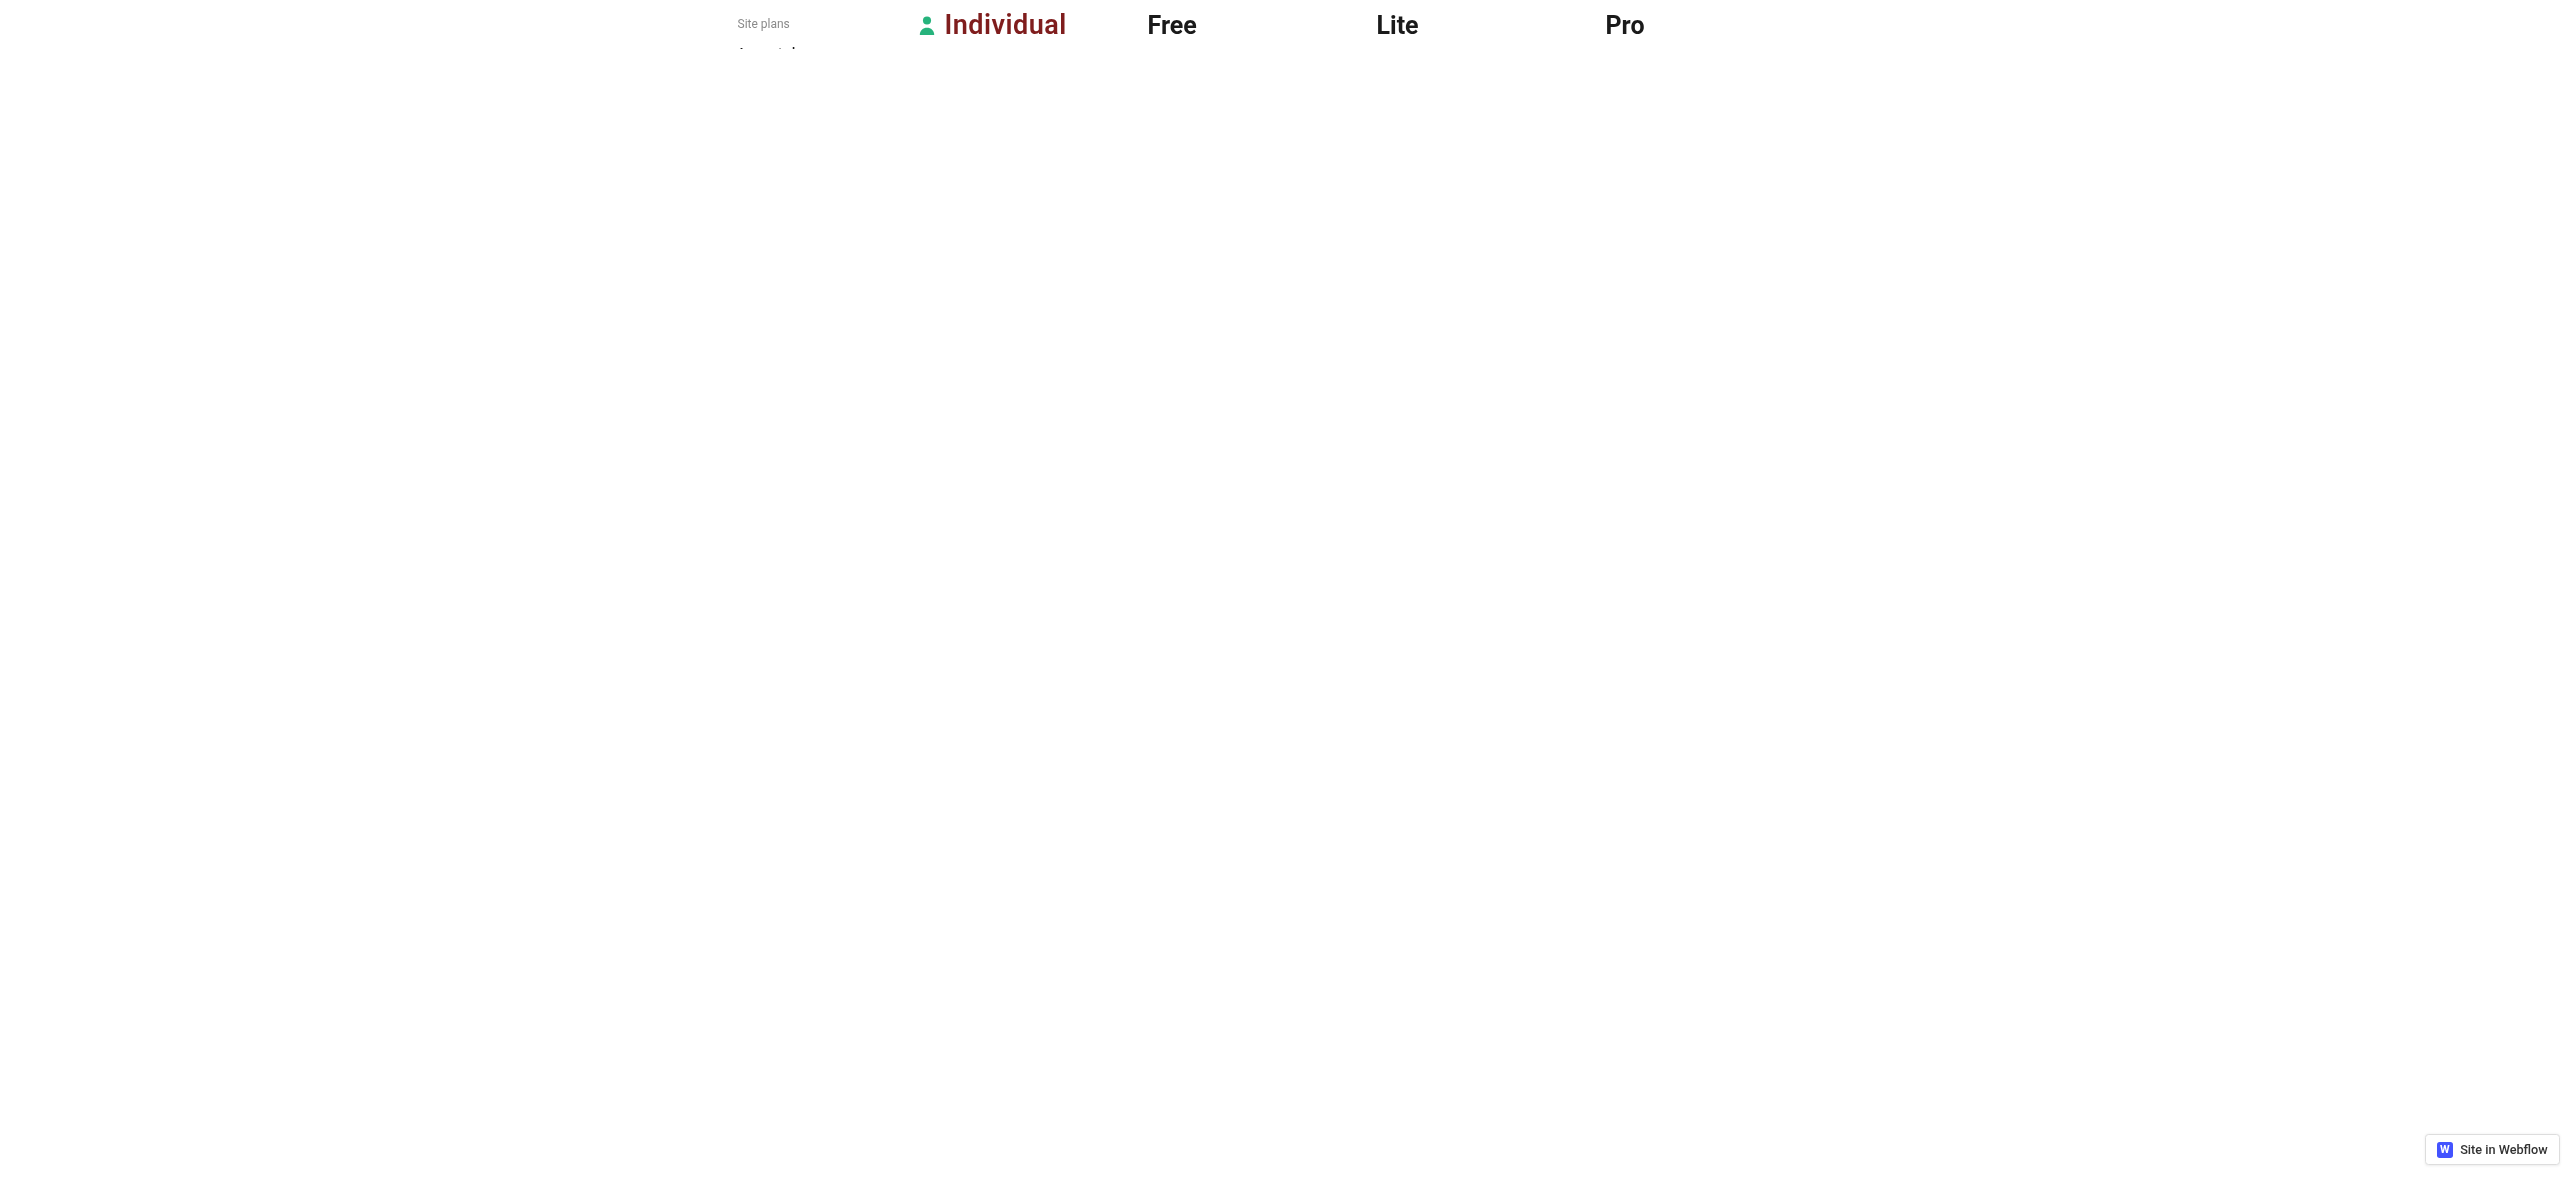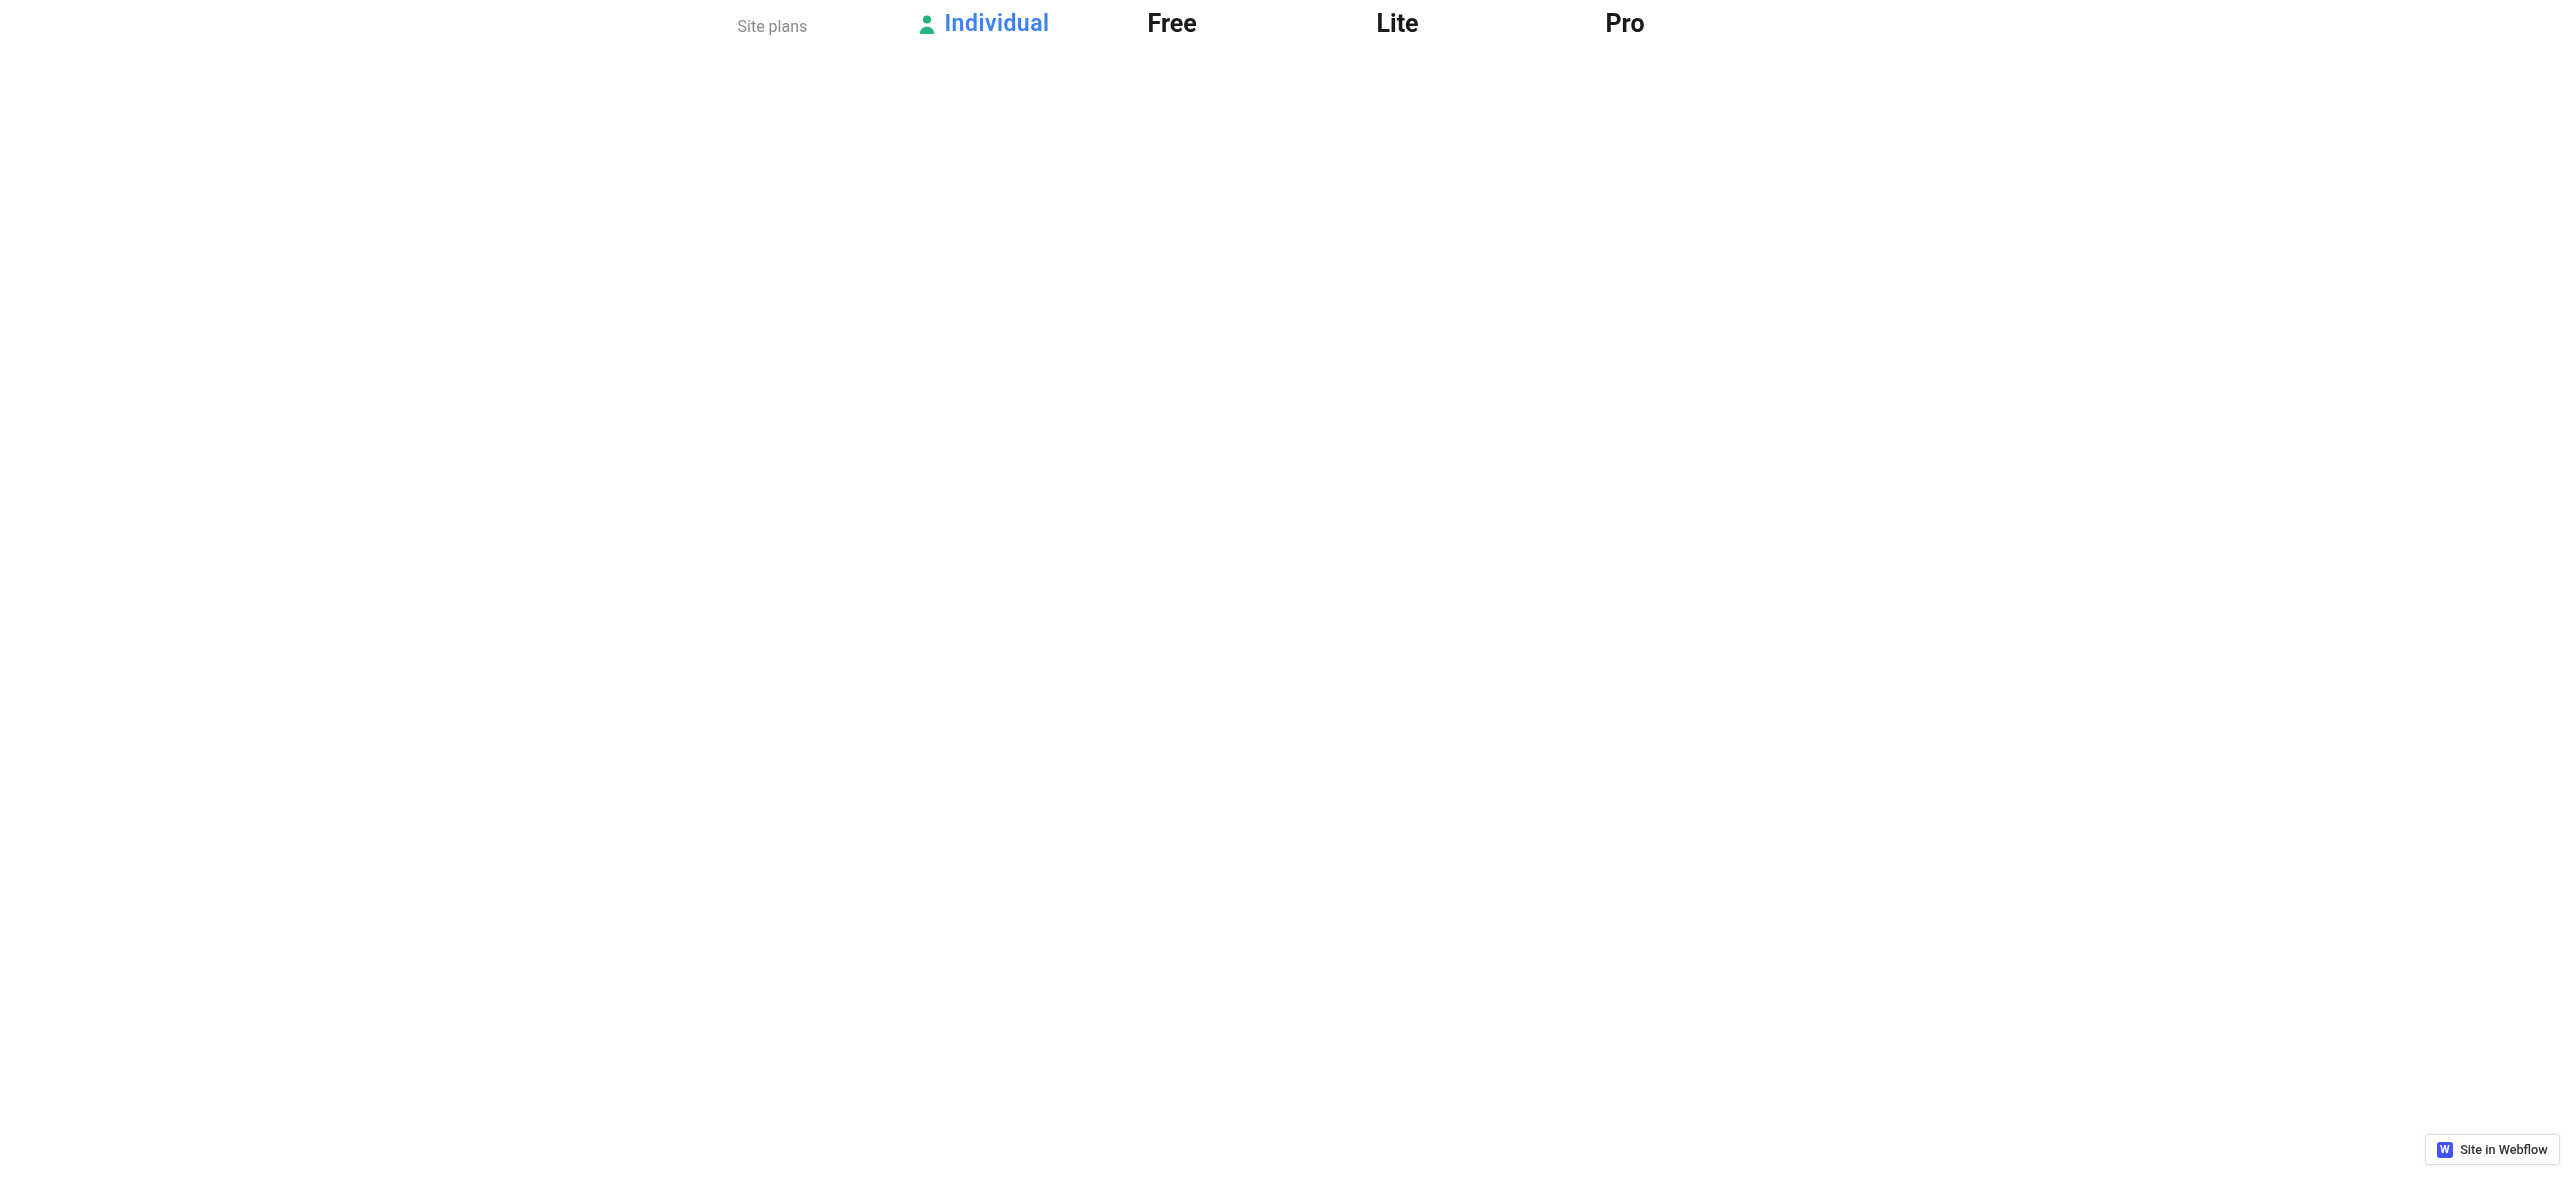--- a/index.html
+++ b/index.html
@@ -1,25 +1,25 @@
 <!DOCTYPE html>
 <html style="font-size:14.5px"><head>
 <meta charset="utf-8">
 <style>
   html,body{margin:0;padding:0;font-family:-apple-system,BlinkMacSystemFont,"Segoe UI",Roboto,Helvetica,Arial,sans-serif;color:#1a1a1a;background:#fff;}
   .page{position:relative;width:1425px;margin:0 auto;padding:12.7px 0 36px 0;}
   .sidebar{position:absolute;left:162px;top:14.5px;width:163px;}
-  .nav-item{font-size:16px;line-height:1.5;color:#8a8a8a;margin-bottom:11px;cursor:pointer;}
+  .nav-item{font-size:12px;line-height:1.5;color:#8a8a8a;margin-bottom:11px;cursor:pointer;}
   .nav-item.active{color:#1a1a1a;font-weight:600;}
   .table{position:absolute;left:342px;top:9px;width:919px;}
   .header-row{display:flex;align-items:center;border-bottom:0.9px solid #e5e5e5;padding-bottom:11px;}
   .col-feature{width:230px;flex-shrink:0;}
   .col{width:229px;flex-shrink:0;}
   .individual{display:flex;align-items:center;gap:9px;}
-  .individual .label{font-size:23px;font-weight:600;color:#3b82f6;letter-spacing:0.5px;}
+  .individual .label{font-size:27px;font-weight:600;color:#7f1d1d;letter-spacing:0.5px;}
   .person-icon svg{display:block;}
   .plan-header{font-size:25px;font-weight:700;color:#1a1a1a;}
   .price-block{display:inline-flex;align-items:baseline;background:#d4f3e4;padding:3.6px 11px 5.4px 11px;margin-top:16.3px;}
   .price{font-size:27px;font-weight:700;color:#26b37c;letter-spacing:0.9px;}
   .price-usd{font-size:12.7px;font-weight:600;color:#26b37c;margin-left:5.4px;letter-spacing:0.9px;}
   .price-note{font-size:12.7px;color:#999;margin-top:12.7px;line-height:1.4;max-width:190px;}
   .plan-desc{font-size:16.3px;font-weight:600;color:#1a1a1a;margin-top:12.7px;line-height:1.4;max-width:199px;}
   .intro-row{display:flex;padding-top:3.6px;padding-bottom:27px;}
   .feature-row{display:flex;align-items:center;border-top:0.9px solid #e5e5e5;min-height:51px;padding:12.7px 0;}
   .feature-row:first-of-type{border-top:0.9px solid #e5e5e5;}

